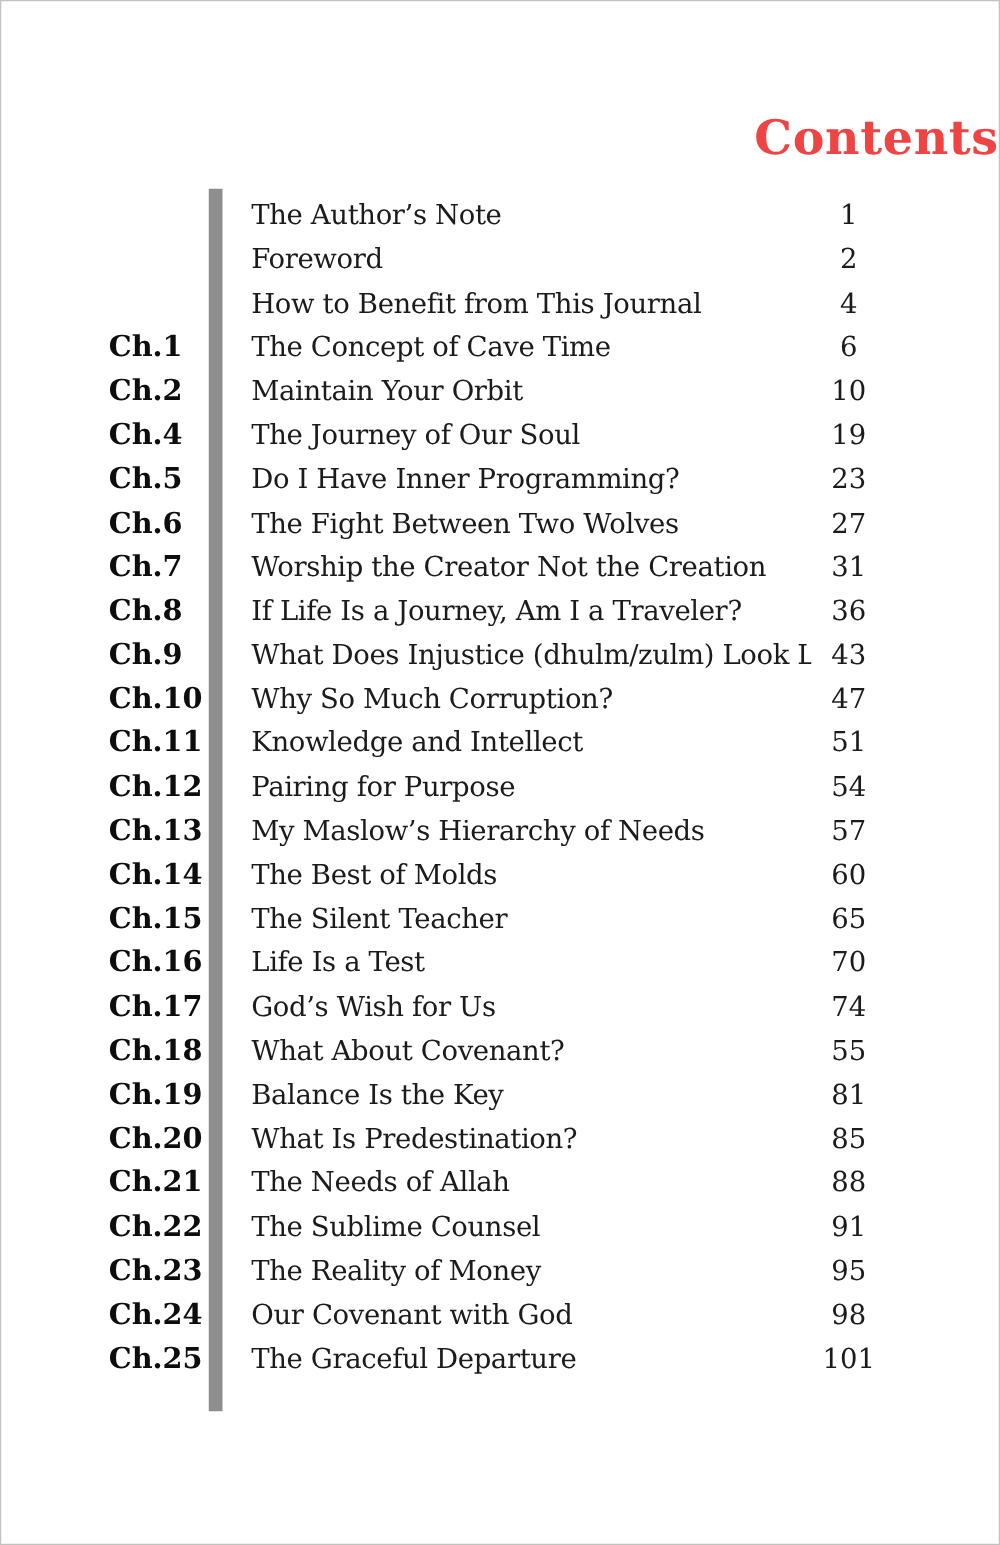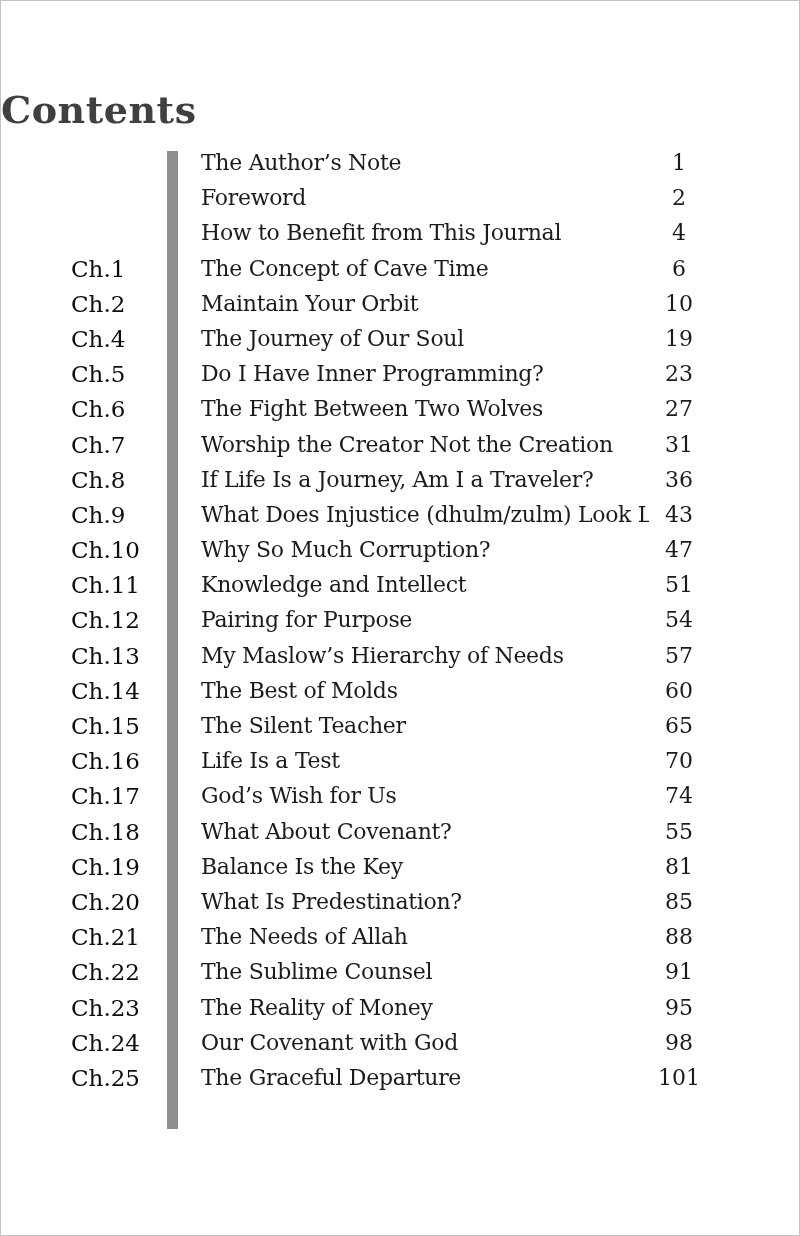--- a/index.html
+++ b/index.html
@@ -17,50 +17,50 @@
     font-family: "DejaVu Serif", "Liberation Serif", serif;
     color: var(--text, #1b1b1b);
     overflow: hidden;
   }
   .title {
     position: absolute;
     top: 86px;
     left: 0;
     width: 100%;
     margin: 0;
-    text-align: left;
+    text-align: right;
     font-size: 38px;
     font-weight: bold;
     letter-spacing: 0.5px;
-    color: #404040;
+    color: #ef4444;
   }
   .toc {
     position: absolute;
     top: 149px;
     left: 0;
     right: 0;
   }
   .vbar {
     position: absolute;
     left: 166px;
     top: 1px;
     width: 11px;
     height: 978px;
     background: var(--bar, #8e8e8e);
   }
   .row {
     position: relative;
     height: 35.2px;
     display: flex;
-    align-items: flex-start;
+    align-items: flex-end;
   }
   .ch {
     position: absolute;
-    left: 70px;
-    font-weight: normal;
+    left: 86px;
+    font-weight: bold;
     font-size: 23px;
     color: #0d0d0d;
     white-space: nowrap;
   }
   .ttl {
     margin-left: 200px;
     flex: 1;
     font-size: 22px;
     letter-spacing: -0.3px;
     white-space: nowrap;

